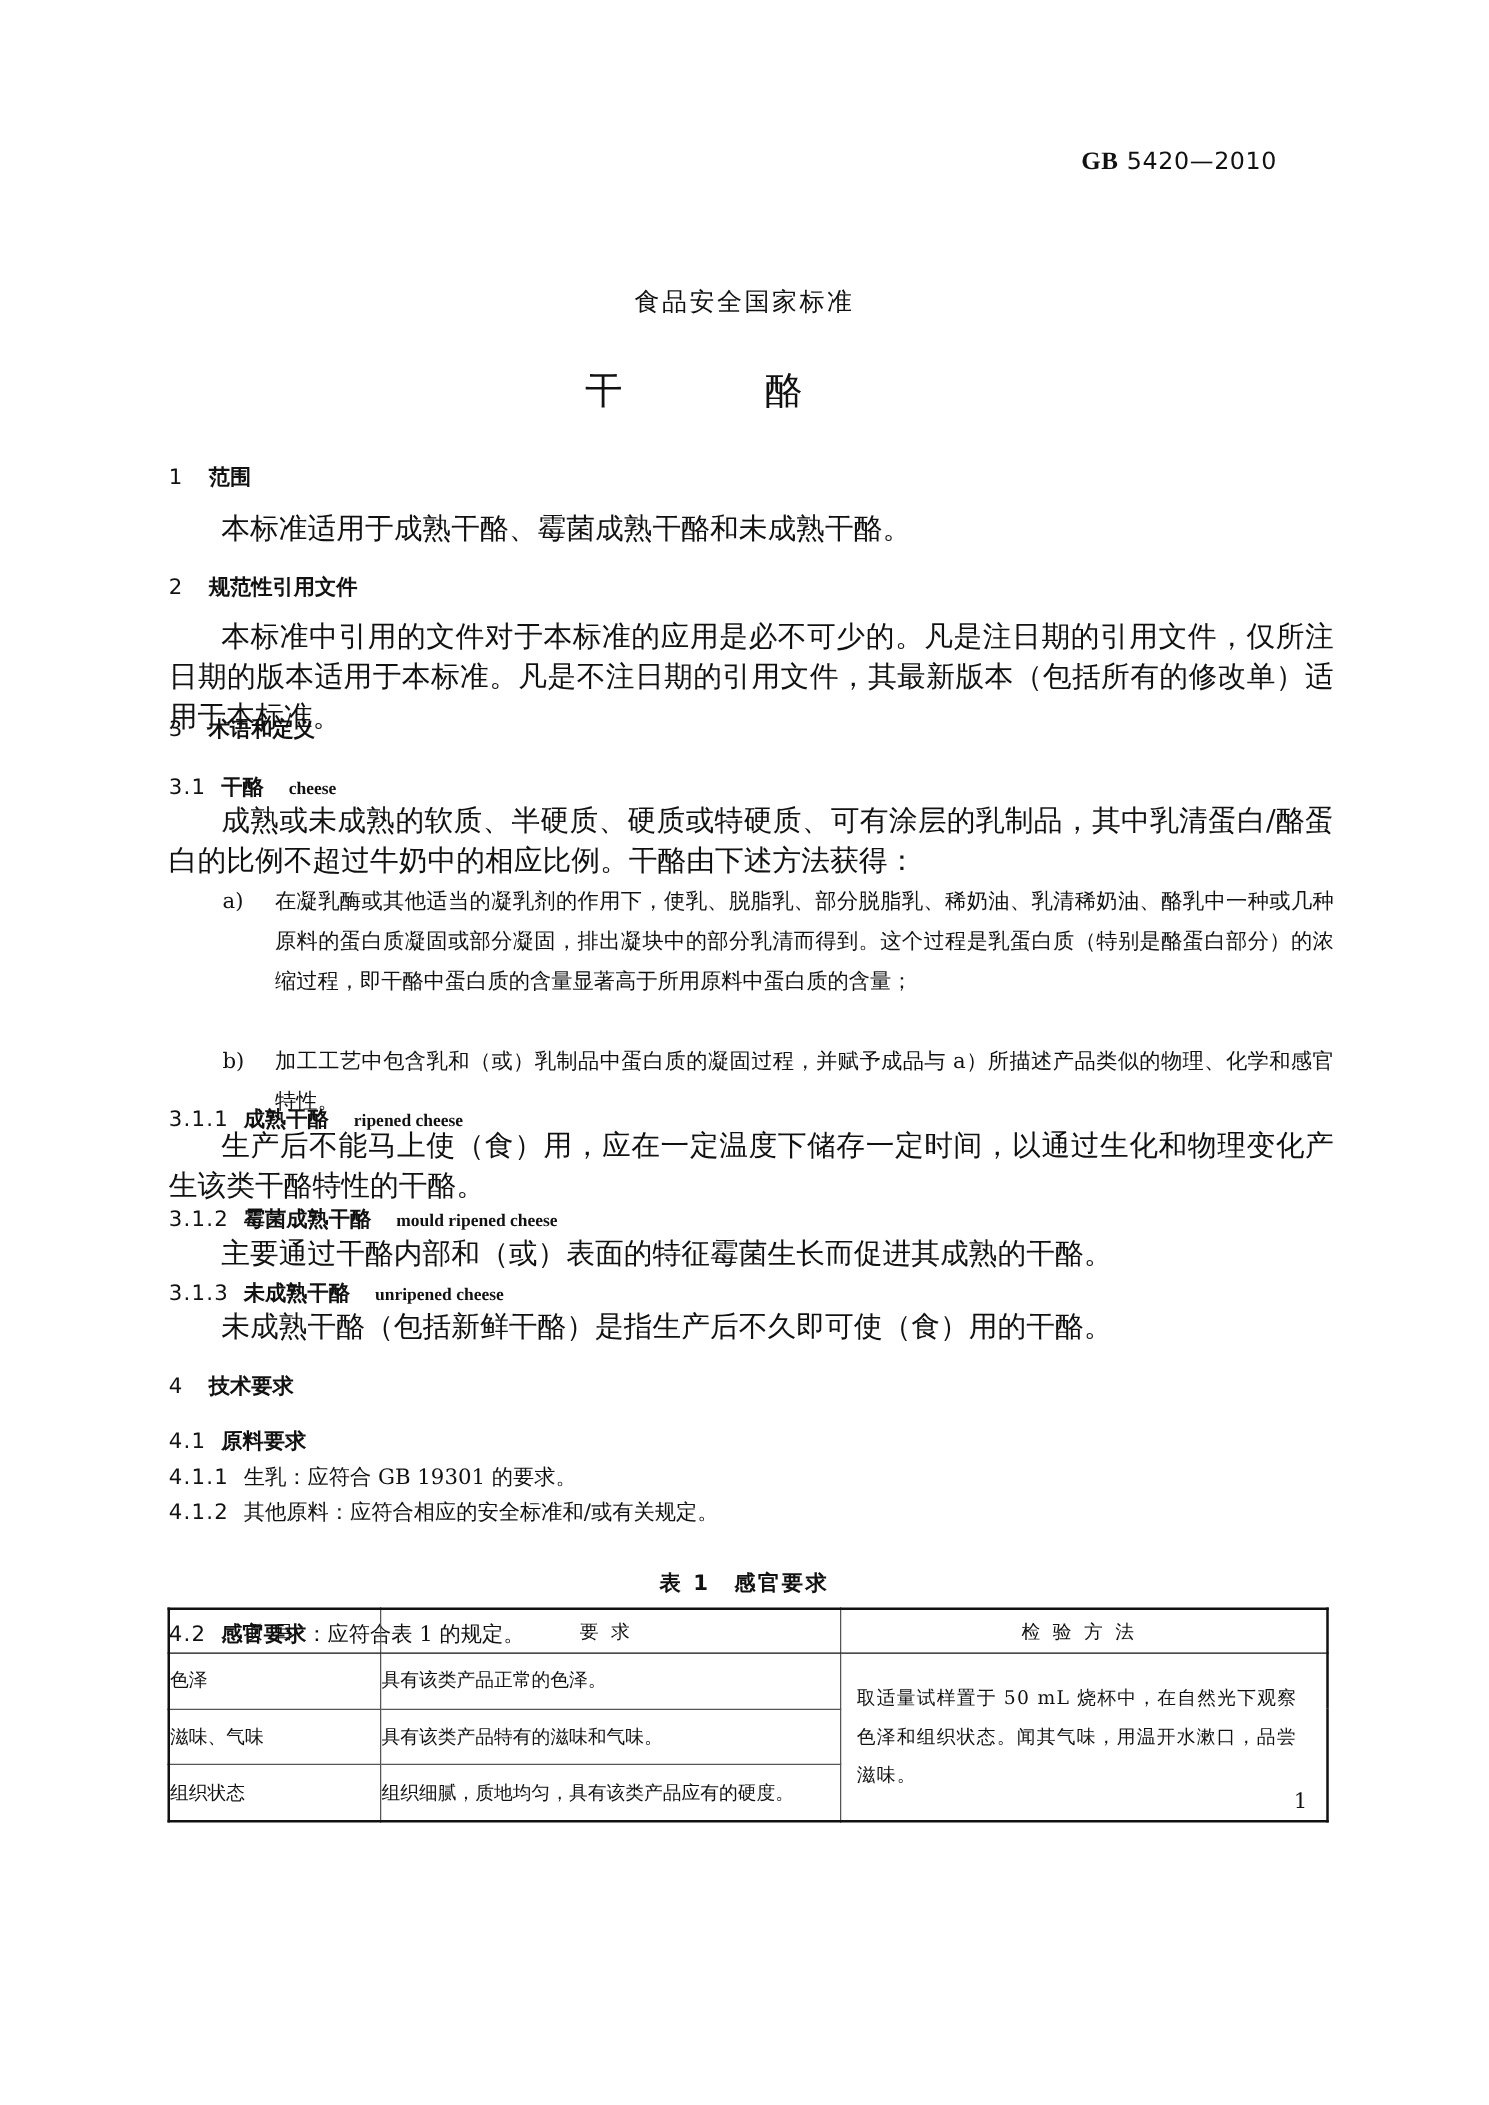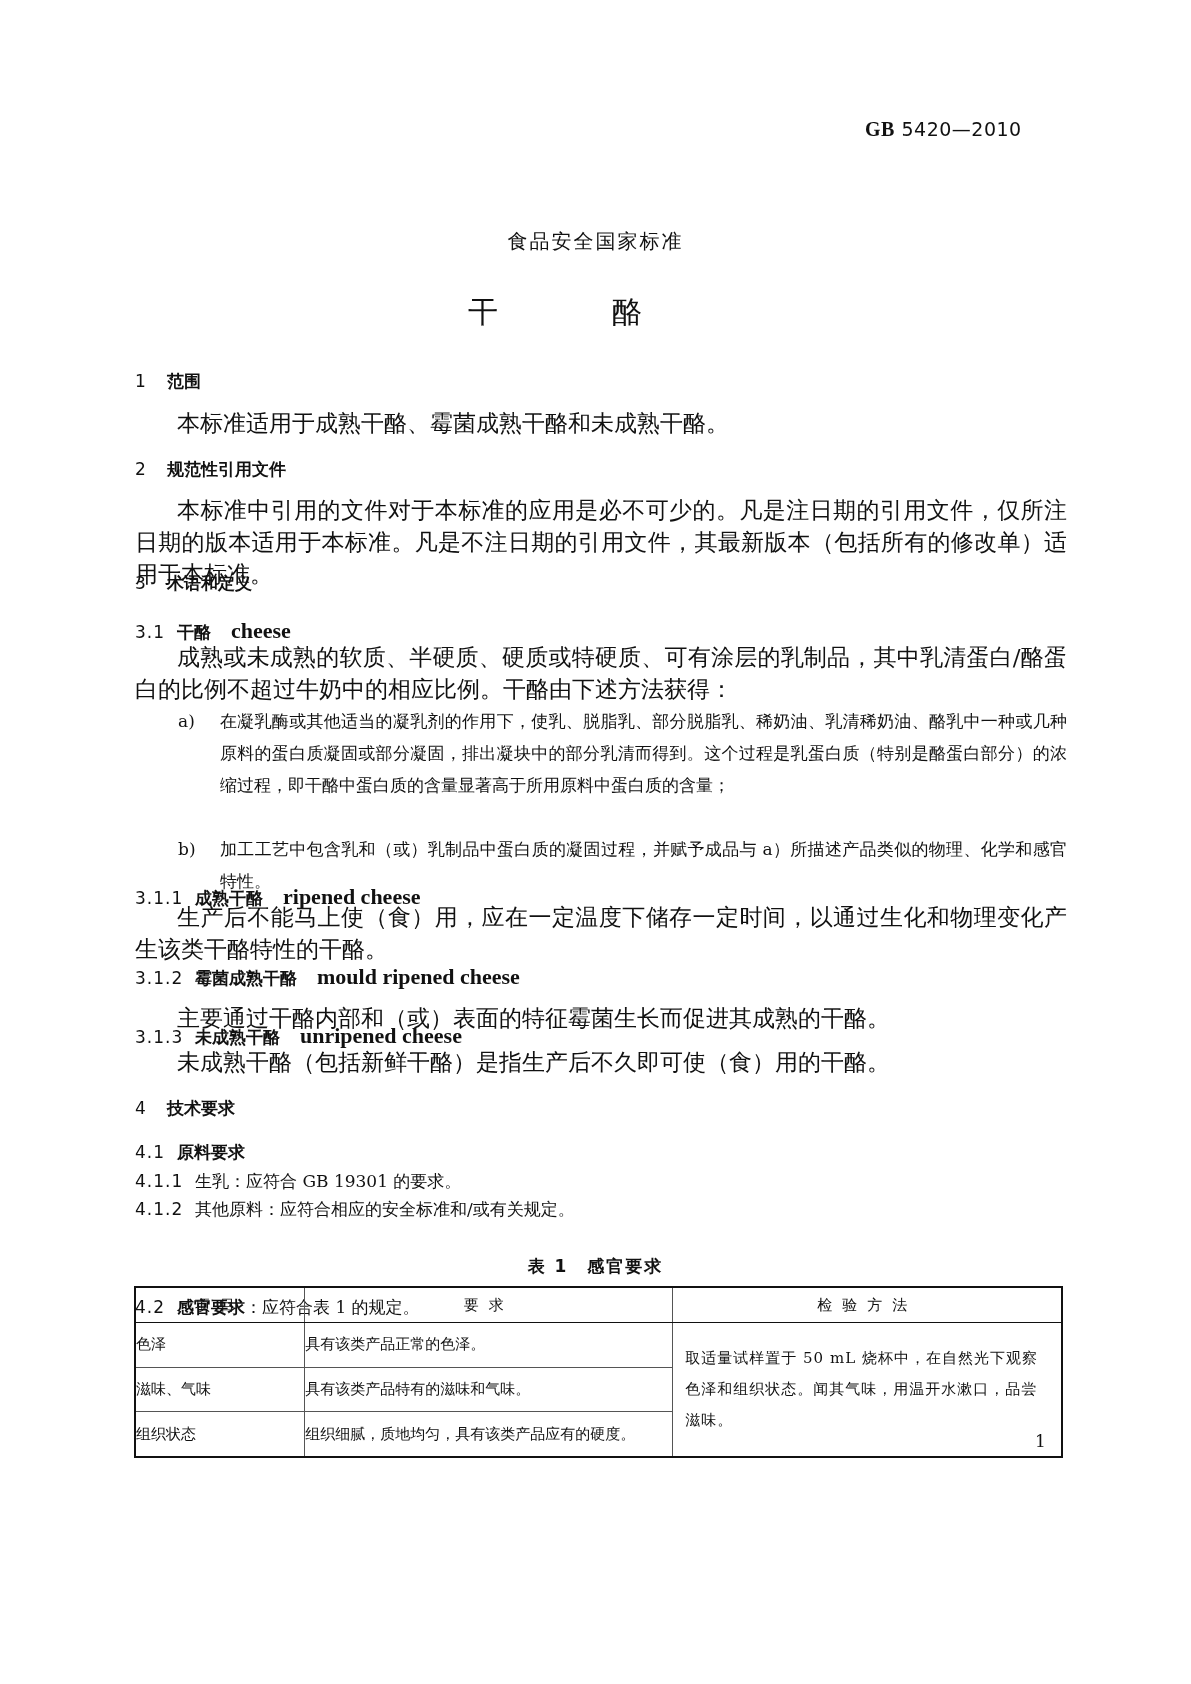--- a/index.html
+++ b/index.html
@@ -11,21 +11,21 @@
   .title-main { left: 0; width: 1191px; text-align: center; top: 228px; font-size: 20px;
                 font-family: "DejaVu Sans", sans-serif; letter-spacing: 2px; }
   .title-sub { left: 0; width: 1191px; top: 292px; font-size: 30px;
                font-family: "DejaVu Sans", sans-serif; }
   .title-sub span { position: absolute; }
   .h1 { font-family: "DejaVu Sans", sans-serif; font-size: 17px; font-weight: bold; left: 135px; }
   .h1 .num { display: inline-block; width: 32px; font-weight: normal; }
   .h2 { font-family: "DejaVu Sans", sans-serif; font-size: 17px; left: 135px; }
   .h2 .num { display: inline-block; font-weight: normal; letter-spacing: 1px; }
   .h2 .zh { font-weight: bold; }
-  .h2 .en { font-family: "Liberation Serif", serif; font-weight: bold; font-size: 22px; margin-left: 20px; }
+  .h2 .en { font-family: "Liberation Serif", serif; font-weight: bold; font-size: 14px; margin-left: 20px; }
   .para { font-size: 23px; line-height: 32px; left: 135px; width: 932px; text-align: justify; }
   .para.indent { text-indent: 42px; }
   .item { font-size: 17px; line-height: 32px; left: 178px; width: 889px; }
   .item .lbl { position: absolute; left: 0; top: 0; }
   .item .txt { display: block; margin-left: 42px; text-align: justify; }
   .caption { left: 0; width: 1191px; text-align: center; top: 1354px; font-size: 17px;
              font-family: "DejaVu Sans", sans-serif; font-weight: bold; letter-spacing: 2px; }
   table.t1 { position: absolute; left: 134px; top: 1386px; width: 929px; border-collapse: collapse;
              border: 2px solid #111; font-size: 15px; }
   table.t1 td, table.t1 th { border: 1px solid #555; padding: 0 0; height: 34px; font-weight: normal; }
@@ -61,21 +61,21 @@
 </div>
 <div class="abs item" style="top:833px;">
   <span class="lbl">b)</span>
   <span class="txt">加工工艺中包含乳和（或）乳制品中蛋白质的凝固过程，并赋予成品与 a）所描述产品类似的物理、化学和感官特性。</span>
 </div>
 
 <div class="abs h2" style="top:884px;"><span class="num" style="width:60px;">3.1.1</span><span class="zh">成熟干酪</span><span class="en">ripened cheese</span></div>
 <div class="abs para indent" style="top:901px;">生产后不能马上使（食）用，应在一定温度下储存一定时间，以通过生化和物理变化产生该类干酪特性的干酪。</div>
 
 <div class="abs h2" style="top:964px;"><span class="num" style="width:60px;">3.1.2</span><span class="zh">霉菌成熟干酪</span><span class="en">mould ripened cheese</span></div>
-<div class="abs para indent" style="top:987px;margin-top:15px;">主要通过干酪内部和（或）表面的特征霉菌生长而促进其成熟的干酪。</div>
+<div class="abs para indent" style="top:987px;">主要通过干酪内部和（或）表面的特征霉菌生长而促进其成熟的干酪。</div>
 
 <div class="abs h2" style="top:1023px;"><span class="num" style="width:60px;">3.1.3</span><span class="zh">未成熟干酪</span><span class="en">unripened cheese</span></div>
 <div class="abs para indent" style="top:1046px;">未成熟干酪（包括新鲜干酪）是指生产后不久即可使（食）用的干酪。</div>
 
 <div class="abs h1" style="top:1097px;"><span class="num">4</span><span>技术要求</span></div>
 
 <div class="abs h2" style="top:1141px;"><span class="num" style="width:42px;">4.1</span><span class="zh">原料要求</span></div>
 <div class="abs h2" style="top:1170px;"><span class="num" style="width:60px;">4.1.1</span><span style="font-family:'DejaVu Serif',serif;">生乳：应符合 GB 19301 的要求。</span></div>
 <div class="abs h2" style="top:1198px;"><span class="num" style="width:60px;">4.1.2</span><span style="font-family:'DejaVu Serif',serif;">其他原料：应符合相应的安全标准和/或有关规定。</span></div>
 <div class="abs h2" style="top:1296px;"><span class="num" style="width:42px;">4.2</span><span class="zh">感官要求</span><span style="font-family:'DejaVu Serif',serif;">：应符合表 1 的规定。</span></div>

